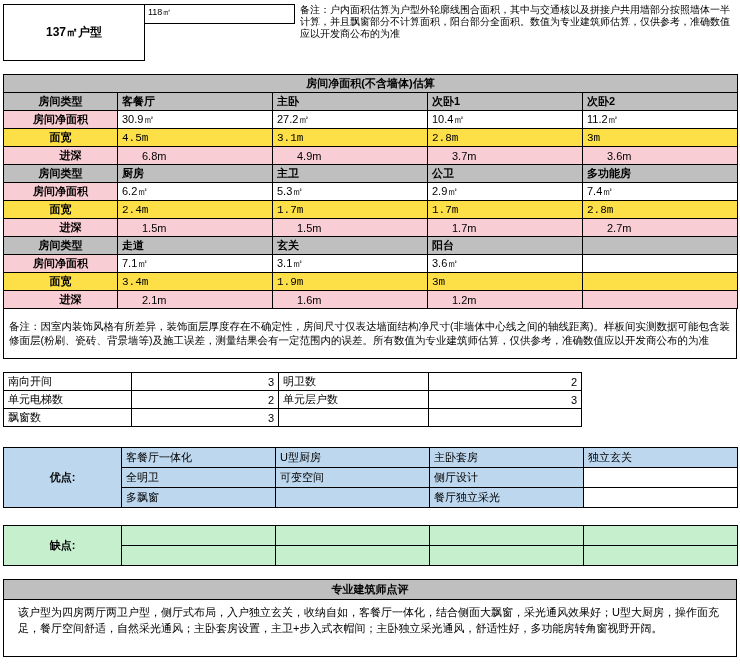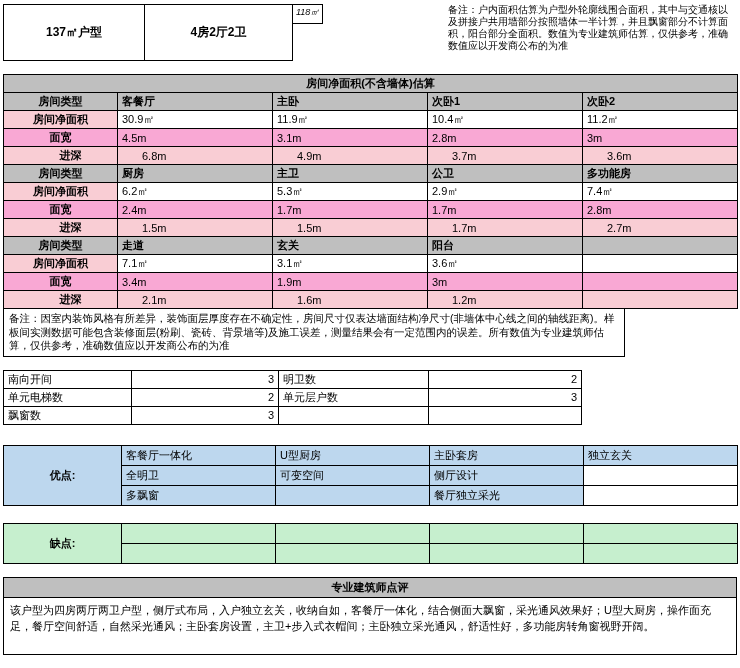--- a/index.html
+++ b/index.html
@@ -4,67 +4,66 @@
 <style>
   html,body{margin:0;padding:0;background:#fff;}
   body{font-family:"Liberation Sans","DejaVu Sans",sans-serif;color:#000;}
   .page{width:740px;height:668px;box-sizing:border-box;padding:4px 3px;overflow:hidden;background:#fff;}
 
   
   .top-row{display:flex;height:57px;}
   .hcell{border:1px solid #000;box-sizing:border-box;}
   .hc1{width:142px;display:flex;align-items:center;justify-content:center;font-weight:bold;font-size:12px;}
   .hc2{width:148px;display:flex;align-items:center;justify-content:center;font-weight:bold;font-size:12px;border-left:none;}
-  .hc3{width:150px;display:flex;flex-direction:row;font-style:italic;}
+  .hc3{width:150px;display:flex;flex-direction:column;}
   .hc3a{border:1px solid #000;border-left:none;box-sizing:border-box;height:20px;font-size:9px;padding:1px 3px;}
   .hc3b{border:1px solid #000;border-left:none;border-top:none;box-sizing:border-box;flex:1;font-size:12px;font-weight:bold;padding:2px 3px;display:flex;align-items:flex-start;}
   .top-note{flex:1;font-size:10px;line-height:12px;padding:0 2px 0 5px;overflow:hidden;height:57px;}
 
   
   .tbl{border-collapse:collapse;table-layout:fixed;width:734px;}
   .tbl td{border:1px solid #000;font-size:11px;padding:1px 4px;height:15px;overflow:hidden;white-space:nowrap;box-sizing:content-box;}
   .t-title{background:#BFBFBF;text-align:center;font-weight:bold;}
 
   
   .room-table{margin-top:13px;}
   .lbl{font-weight:bold;text-align:center;}
   .r-type td{background:#BFBFBF;font-weight:bold;margin-top:36px;}
   .r-area .lbl{background:#F9CDD4;}
-  .r-width td{background:#f9a8d4;}
+  .r-width td{background:#fde047;font-family:Liberation Mono, monospace;}
   .r-depth td{background:#F9CDD4;padding-left:24px;}
 
-  .footnote{margin-top:-1px;border:1px solid #000;padding:3px 5px;font-size:10.5px;line-height:13.5px;width:622px;box-sizing:border-box;}
+  .footnote{margin-top:-1px;border:1px solid #000;padding:11px 5px;font-size:10.5px;line-height:13.5px;width:734px;box-sizing:border-box;}
 
   
   .analysis-table{margin-top:13px;width:578px;}
   .aval{text-align:right;}
 
   
   .pros-table{margin-top:20px;}
   .pros-table td,.cons-table td{height:17px;}
   .side-label{text-align:center;font-weight:bold;}
   .blue-label{background:#BDD7EE;}
   .blue{background:#BDD7EE;}
   .plain{background:#fff;}
   .cons-table{margin-top:17px;}
   .cons-table td{background:#C6EFCE;}
 
   
   .review{margin-top:13px;width:734px;}
   .review-title{background:#BFBFBF;border:1px solid #000;text-align:center;font-weight:bold;font-size:11px;padding:2px 20px;}
-  .review-text{border:1px solid #000;margin-top:-1px;padding:4px 6px;font-size:11px;line-height:16px;min-height:48px;}
+  .review-text{border:1px solid #000;margin-top:-1px;padding:4px 14px;font-size:11px;line-height:16px;min-height:48px;}
 </style>
 </head>
 <body>
 
 <div class="page">
 
   <div class="top-row">
     <div class="hcell hc1">137㎡户型</div>
-    <div class="hcell hc2">4房2厅2卫</div>
     <div class="hc3">
       <div class="hc3a">118㎡</div>
     </div>
     <div class="top-note">备注：户内面积估算为户型外轮廓线围合面积，其中与交通核以及拼接户共用墙部分按照墙体一半计算，并且飘窗部分不计算面积，阳台部分全面积。数值为专业建筑师估算，仅供参考，准确数值应以开发商公布的为准</div>
   </div>
 
   <table class="tbl room-table">
     <colgroup>
         <col style="width:114px">
         <col style="width:155px">
@@ -80,21 +79,21 @@
     <tr class="r-type">
       <td class="lbl">房间类型</td>
       <td>客餐厅</td>
       <td>主卧</td>
       <td>次卧1</td>
       <td>次卧2</td>
     </tr>
     <tr class="r-area">
       <td class="lbl">房间净面积</td>
       <td>30.9㎡</td>
-      <td>11.9㎡</td>
+      <td>27.2㎡</td>
       <td>10.4㎡</td>
       <td>11.2㎡</td>
     </tr>
     <tr class="r-width">
       <td class="lbl">面宽</td>
       <td>4.5m</td>
       <td>3.1m</td>
       <td>2.8m</td>
       <td>3m</td>
     </tr>

